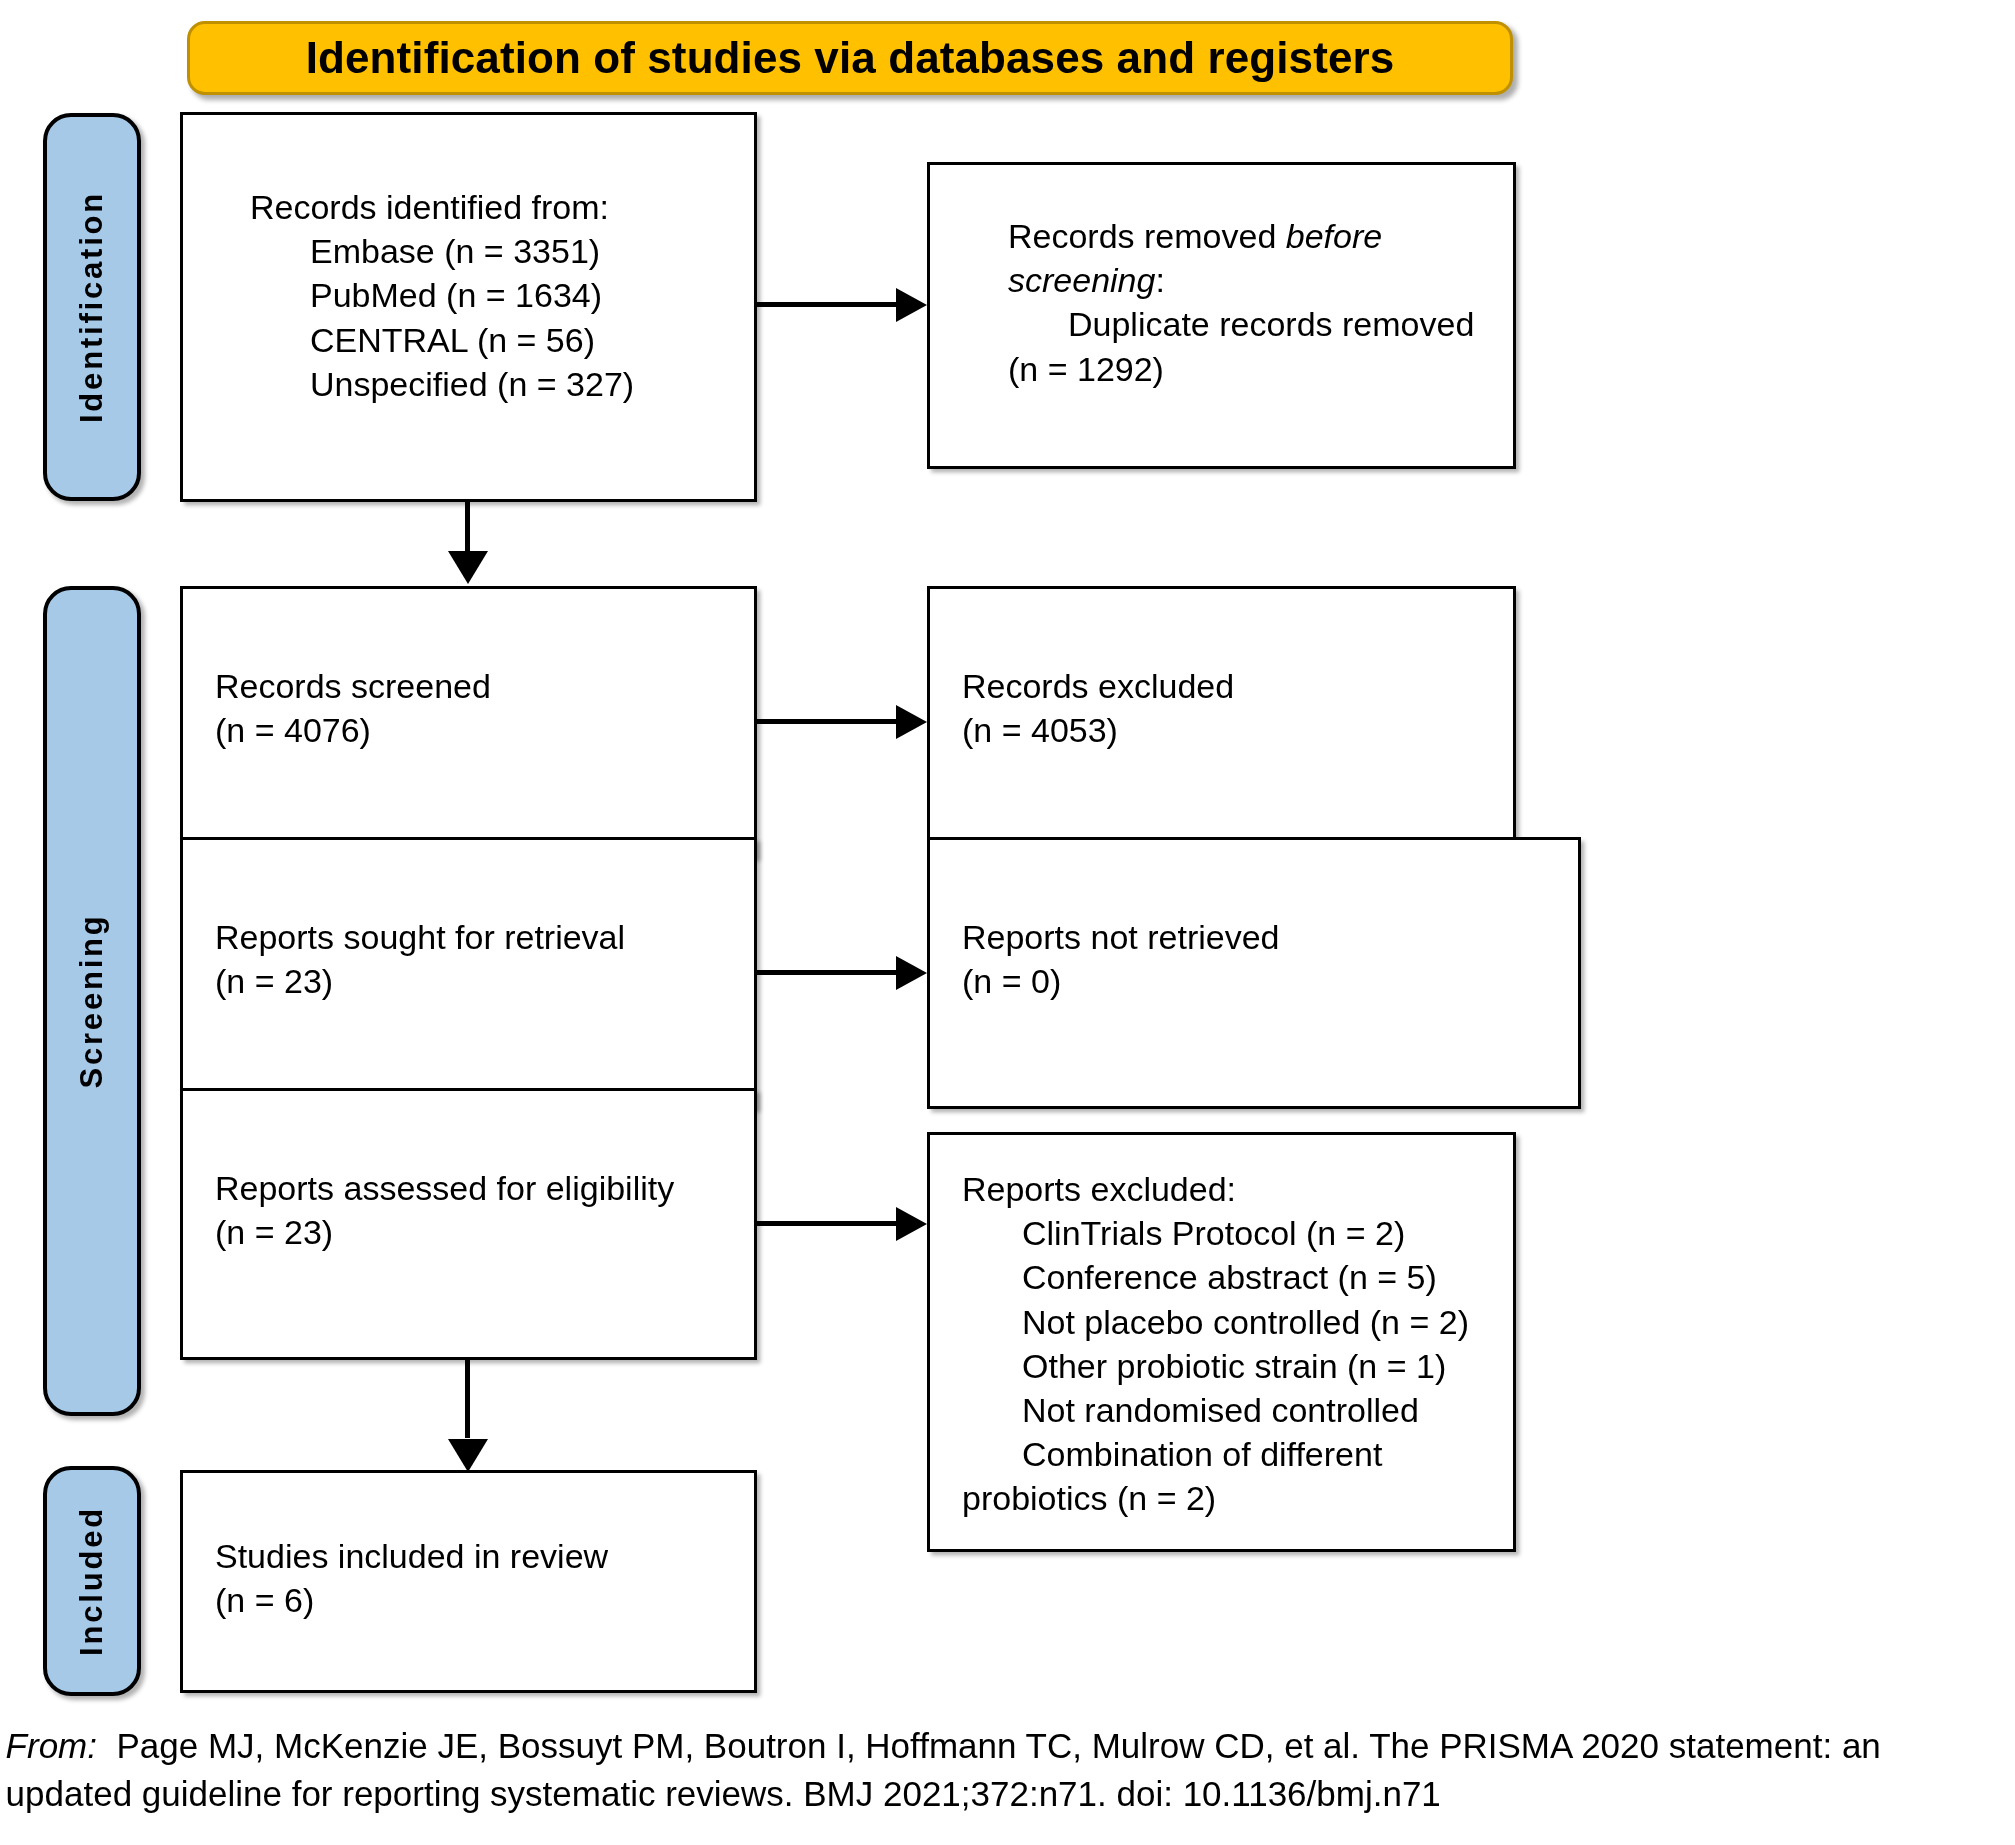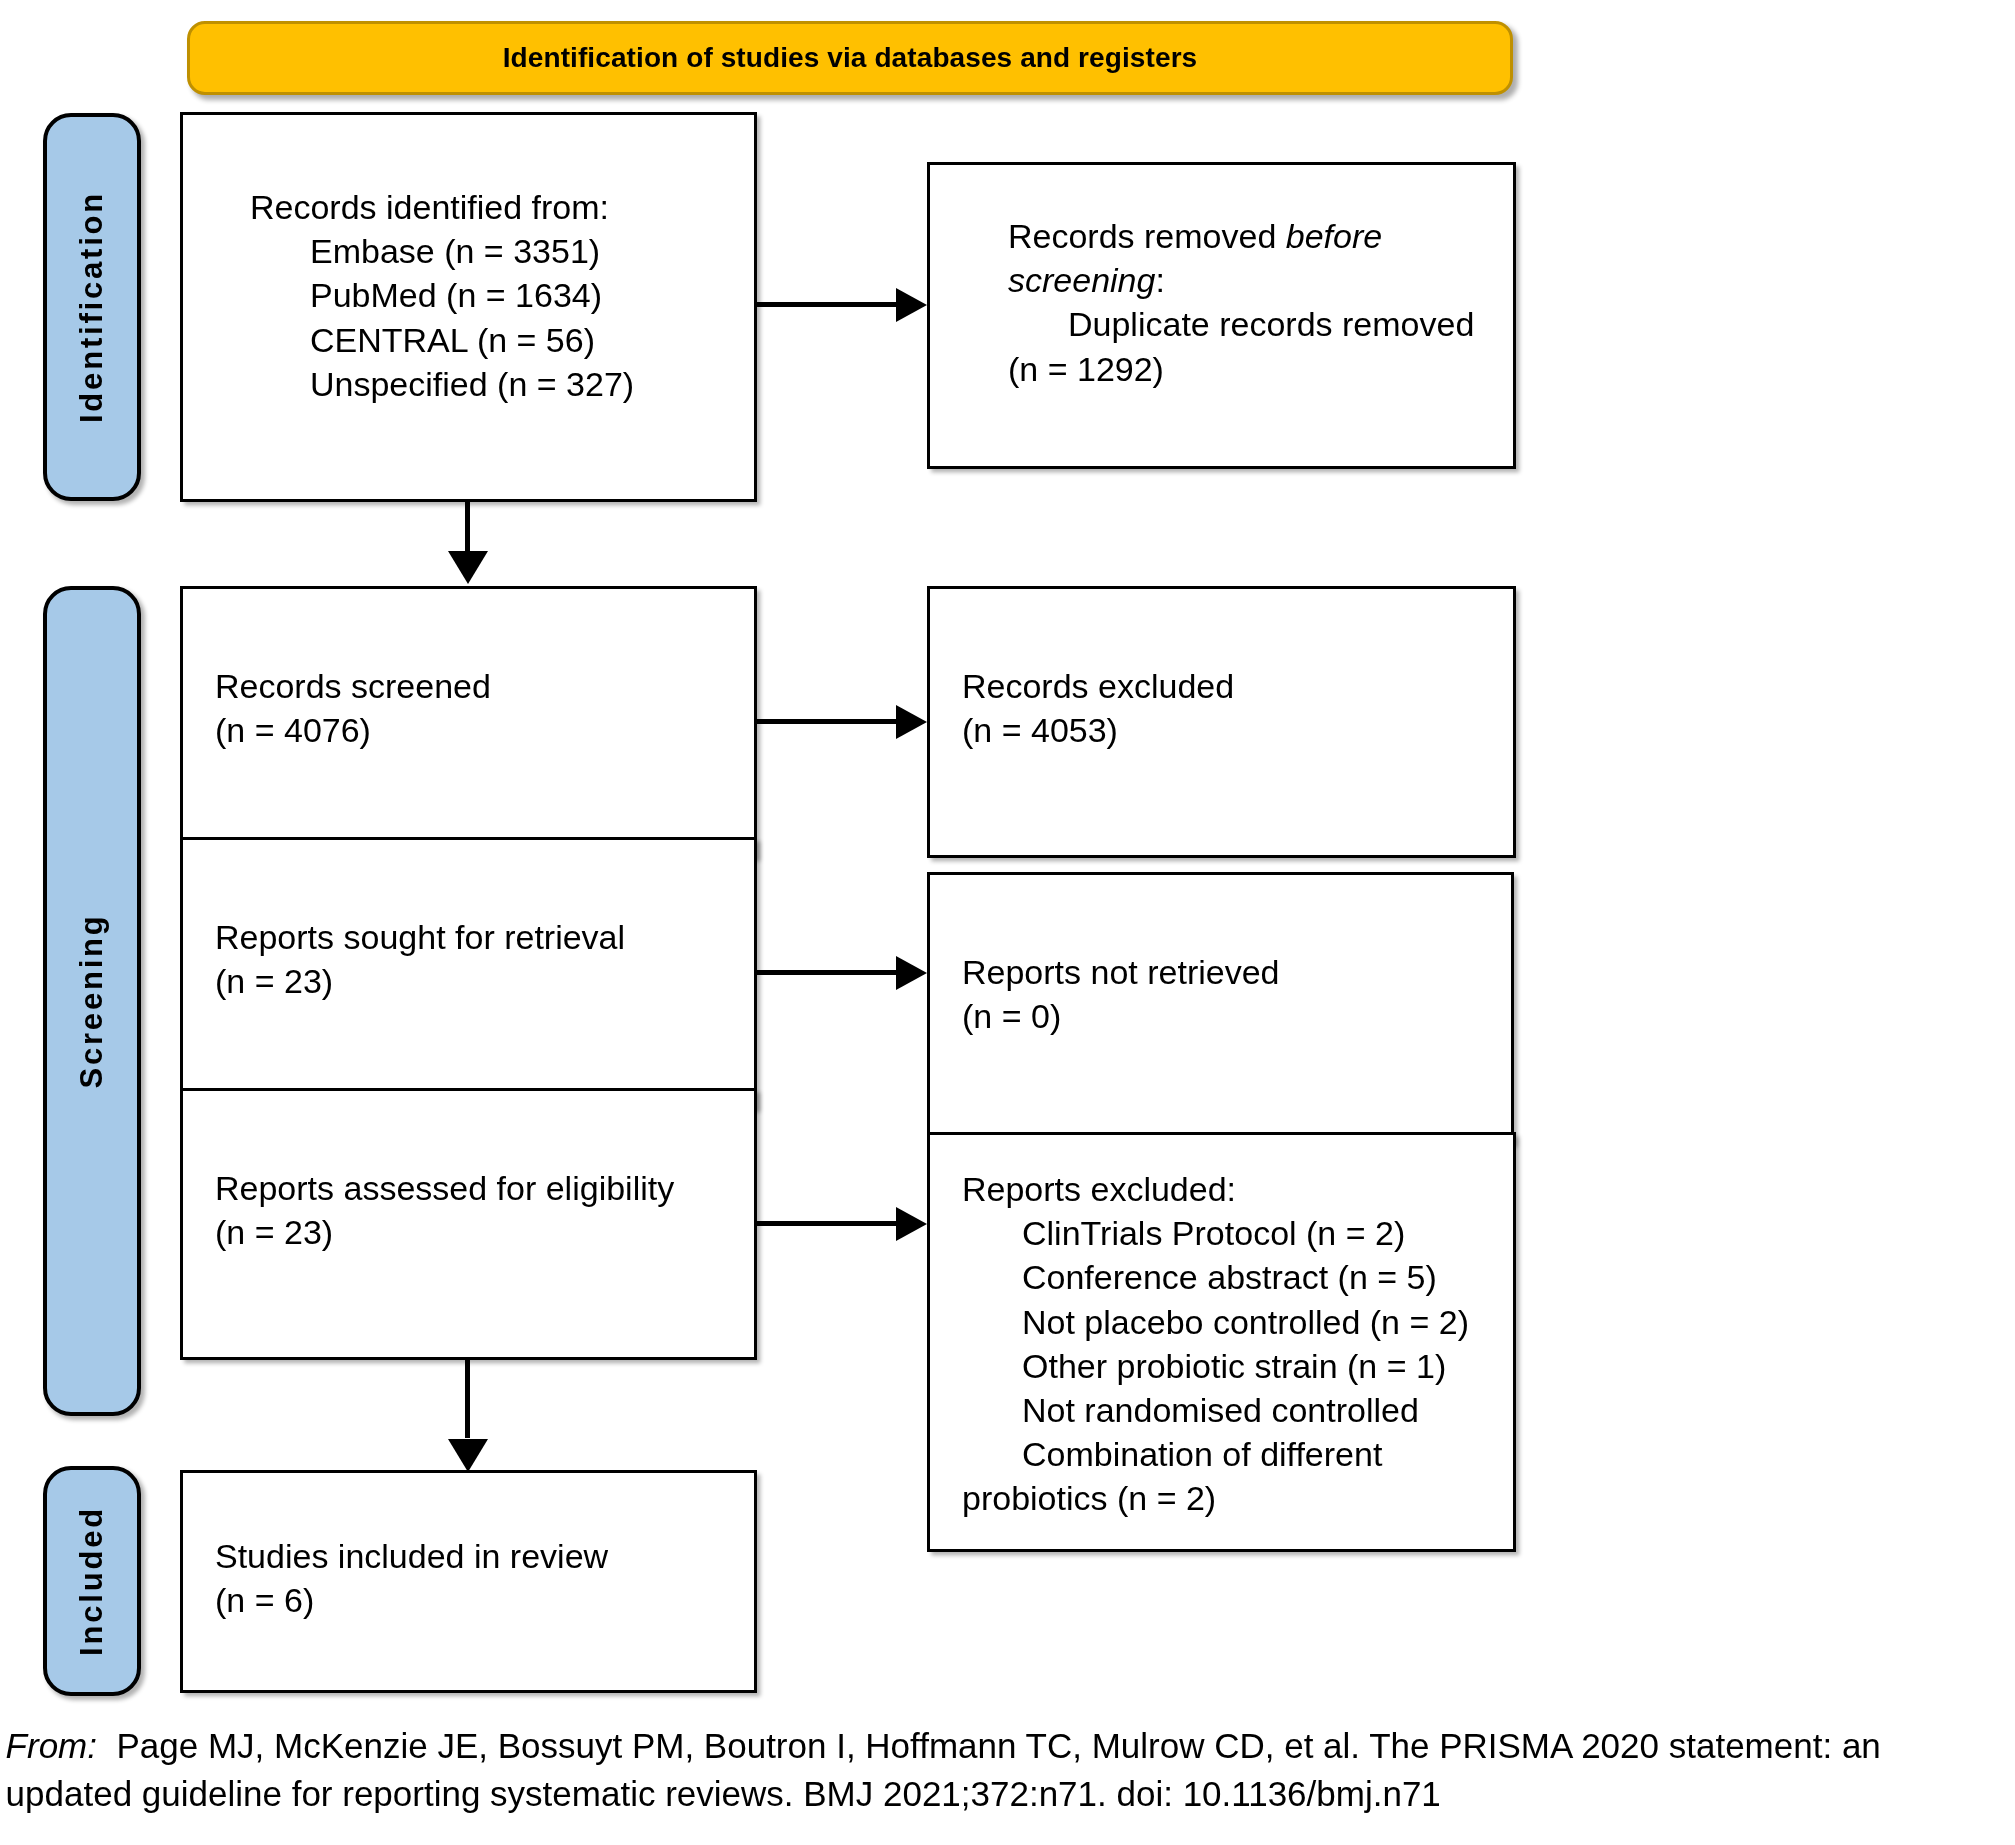--- a/index.html
+++ b/index.html
@@ -12,21 +12,21 @@
   .stage{position:absolute;left:0;top:0;width:2015px;height:1846px;}
 
   
   .banner{
     position:absolute;left:187px;top:21px;width:1326px;height:74px;
     background:#FFC000;border:3.5px solid #BF9000;border-radius:18px;
     box-sizing:border-box;
     display:flex;align-items:center;justify-content:center;
     box-shadow:4.2px 4.2px 4.9px rgba(0,0,0,0.32);
   }
-  .banner-text{font-size:28px;font-weight:bold;letter-spacing:0.1px;color:#000;}
+  .banner-text{font-size:44px;font-weight:bold;letter-spacing:0.1px;color:#000;}
 
   
   .phase{
     position:absolute;left:43px;width:98px;
     background:#A6C9E8;border:4.9px solid #000000;border-radius:28px;
     box-sizing:border-box;
     display:flex;align-items:center;justify-content:center;
     box-shadow:3.5px 3.5px 4.2px rgba(0,0,0,0.30);
   }
   .phase-text{
@@ -148,21 +148,21 @@
       <div class="head"></div>
   </div>
 
   <div class="box" style="left:180px;top:837px;width:577px;height:272px;">
     <div class="box-inner" style="top:75px;">
       <div>Reports sought for retrieval</div>
       <div>(n = 23)</div>
     </div>
   </div>
 
-  <div class="box" style="left:927px;top:837px;width:587px;height:272px;margin-top:35px;">
+  <div class="box" style="left:927px;top:837px;width:654px;height:272px;">
     <div class="box-inner" style="top:75px;">
       <div>Reports not retrieved</div>
       <div>(n = 0)</div>
     </div>
   </div>
 
   <div class="arrow-h" style="left:757px;top:954px;width:170px;height:38px;">
     <div class="shaft" style="width:139px;"></div>
       <div class="head"></div>
   </div>

